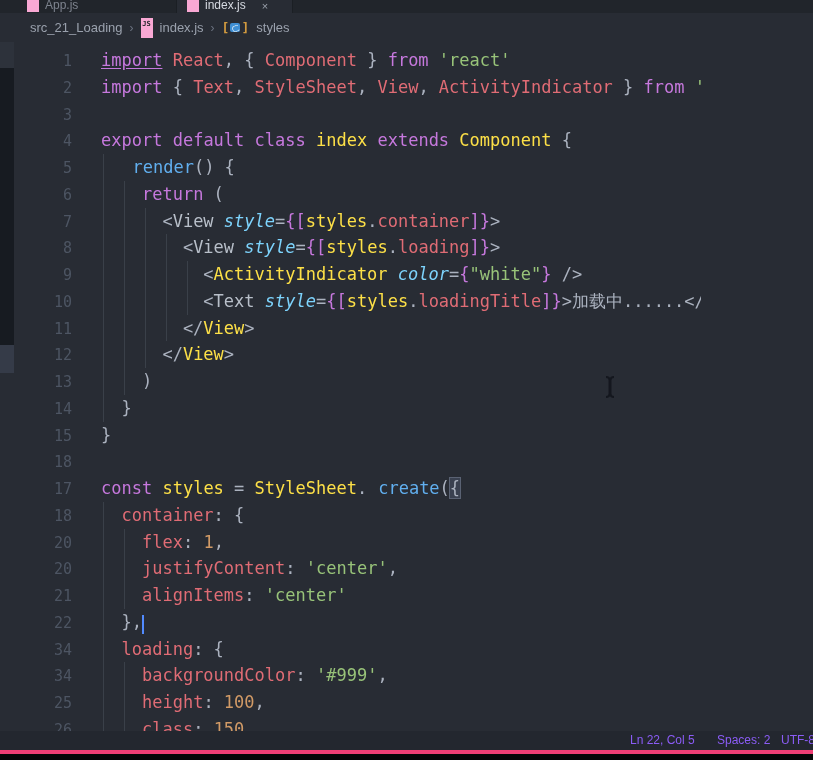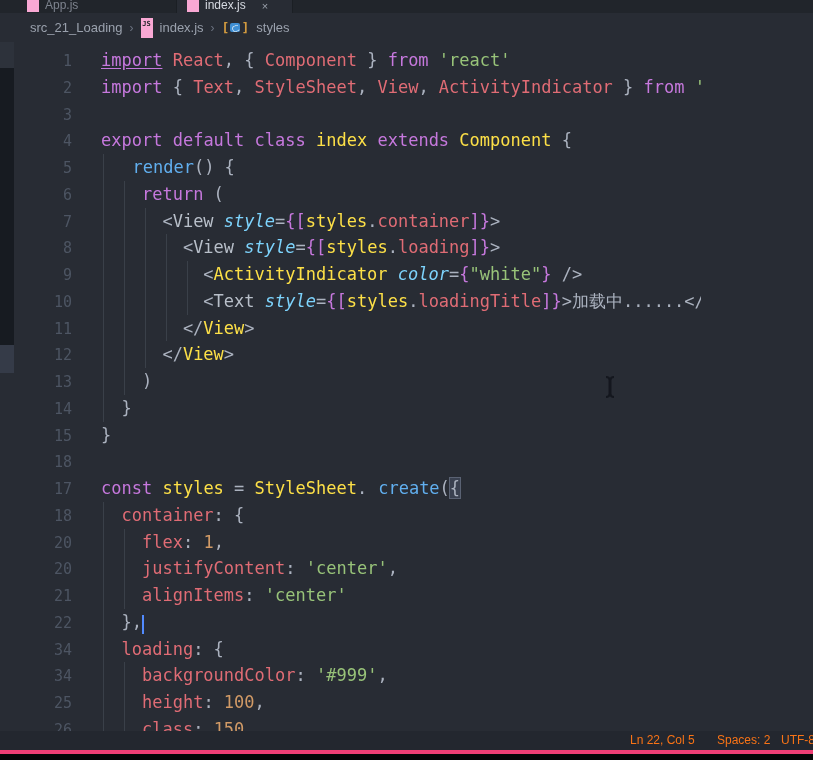--- a/index.html
+++ b/index.html
@@ -59,21 +59,21 @@
   
   .sliver-a { position:absolute; left:0; top:42px;  width:14px; height:26px;  background:#2d323b; }
   .sliver-b { position:absolute; left:0; top:68px;  width:14px; height:277px; background:#171b21; }
   .sliver-c { position:absolute; left:0; top:345px; width:14px; height:28px;  background:#353b48; }
 
   
   .ibeam { position:absolute; left:602px; top:375px; width:16px; height:24px; pointer-events:none; }
 
   
   .statusbar { position:absolute; left:0; top:731px; width:813px; height:19px; background:#23272f;
-               font-size:12px; color:#f97316; }
+               font-size:12px; color:#8b5cf6; }
   .status-item { position:absolute; top:0; height:19px; line-height:19px; white-space:nowrap; }
   .st-ln { left:630px; } .st-sp { left:717px; } .st-enc { left:781px; }
 
   .pinkbar { position:absolute; left:0; top:750px; width:813px; height:4px; background:#ef3e74; }
   .blackbar { position:absolute; left:0; top:754px; width:813px; height:6px; background:#060607; }
 </style>
 </head>
 <body>
 
 <div class="tabbar">

